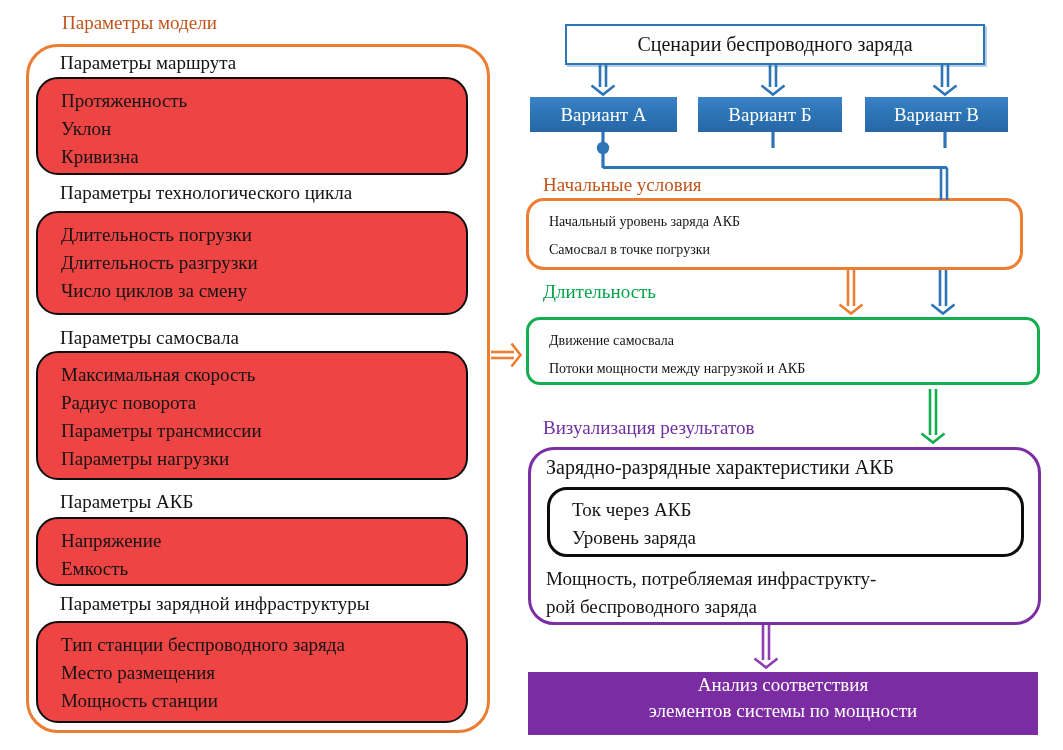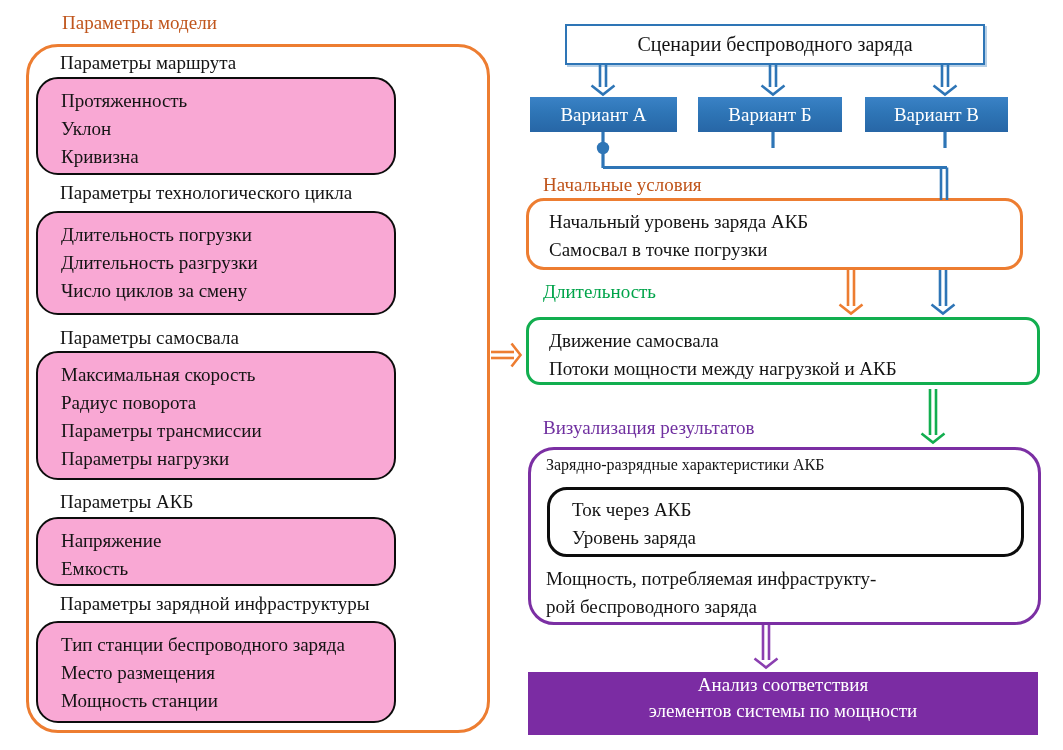--- a/index.html
+++ b/index.html
@@ -9,45 +9,45 @@
   }
   .heading{position:absolute;font-size:19px;white-space:nowrap;}
   .heading.orange{color:#c0551c;}
   .heading.green{color:#00a44a;}
   .heading.purple{color:#7030a0;}
 
   
   .left-panel{position:absolute;left:26px;top:44px;width:458px;height:683px;
     border:3px solid #ed7d31;border-radius:32px;background:#fff;}
   .section-label{position:absolute;left:60px;font-size:19px;white-space:nowrap;}
-  .black-box{position:absolute;left:36px;width:360px;border:2.5px solid #0c0c0c;
-    border-radius:22px;background:#f9a8d4;box-sizing:border-box;
+  .black-box{position:absolute;left:36px;width:432px;border:2.5px solid #0c0c0c;
+    border-radius:22px;background:#ef4444;box-sizing:border-box;
     padding:8px 10px 0 23px;font-size:19px;line-height:28px;}
   .black-box div{white-space:nowrap;}
 
   
   .scenario-box{position:absolute;left:565px;top:24px;width:420px;height:41px;
     border:2px solid #2e75b6;background:#fff;box-sizing:border-box;
     display:flex;align-items:center;justify-content:center;font-size:20px;
     box-shadow:2px 2px 0 rgba(46,117,182,0.35);}
   .variant{position:absolute;top:97px;height:35px;color:#fff;font-size:19px;
     display:flex;align-items:center;justify-content:center;
     background:linear-gradient(180deg,#3a82c6 0%,#2e75b6 45%,#2766a6 100%);}
   .v-a{left:530px;width:147px;}
   .v-b{left:698px;width:144px;}
   .v-c{left:865px;width:143px;}
 
-  .outline-box{position:absolute;box-sizing:border-box;background:#fff;font-size:19px;line-height:28px;}
+  .outline-box{position:absolute;box-sizing:border-box;background:#fff;font-size:14px;line-height:28px;}
   .init-box{left:526px;top:198px;width:497px;height:72px;border:3px solid #ed7d31;
     border-radius:18px;padding:7px 0 0 20px;}
   .model-box{left:526px;top:317px;width:514px;height:68px;border:3px solid #12ae4f;
     border-radius:14px;padding:7px 0 0 20px;}
   .viz-box{left:528px;top:447px;width:513px;height:178px;border:3px solid #7b2fa3;
     border-radius:26px;}
-  .viz-line1{position:absolute;left:546px;top:456px;font-size:16px;white-space:nowrap;}
+  .viz-line1{position:absolute;left:546px;top:456px;font-size:20px;white-space:nowrap;}
   .inner-black-box{position:absolute;left:547px;top:487px;width:477px;height:70px;
     border:3px solid #0c0c0c;border-radius:20px;box-sizing:border-box;background:#fff;
     padding:6px 0 0 22px;font-size:19px;line-height:28px;}
   .viz-power{position:absolute;left:546px;top:565px;font-size:19px;line-height:28px;}
   .viz-power div{white-space:nowrap;}
 
   .analysis-box{position:absolute;left:528px;top:672px;width:510px;height:63px;
     background:#7b2ca3;color:#ffffff;display:flex;flex-direction:column;
     align-items:center;justify-content:flex-start;text-align:center;
     font-size:19px;line-height:26px;}

